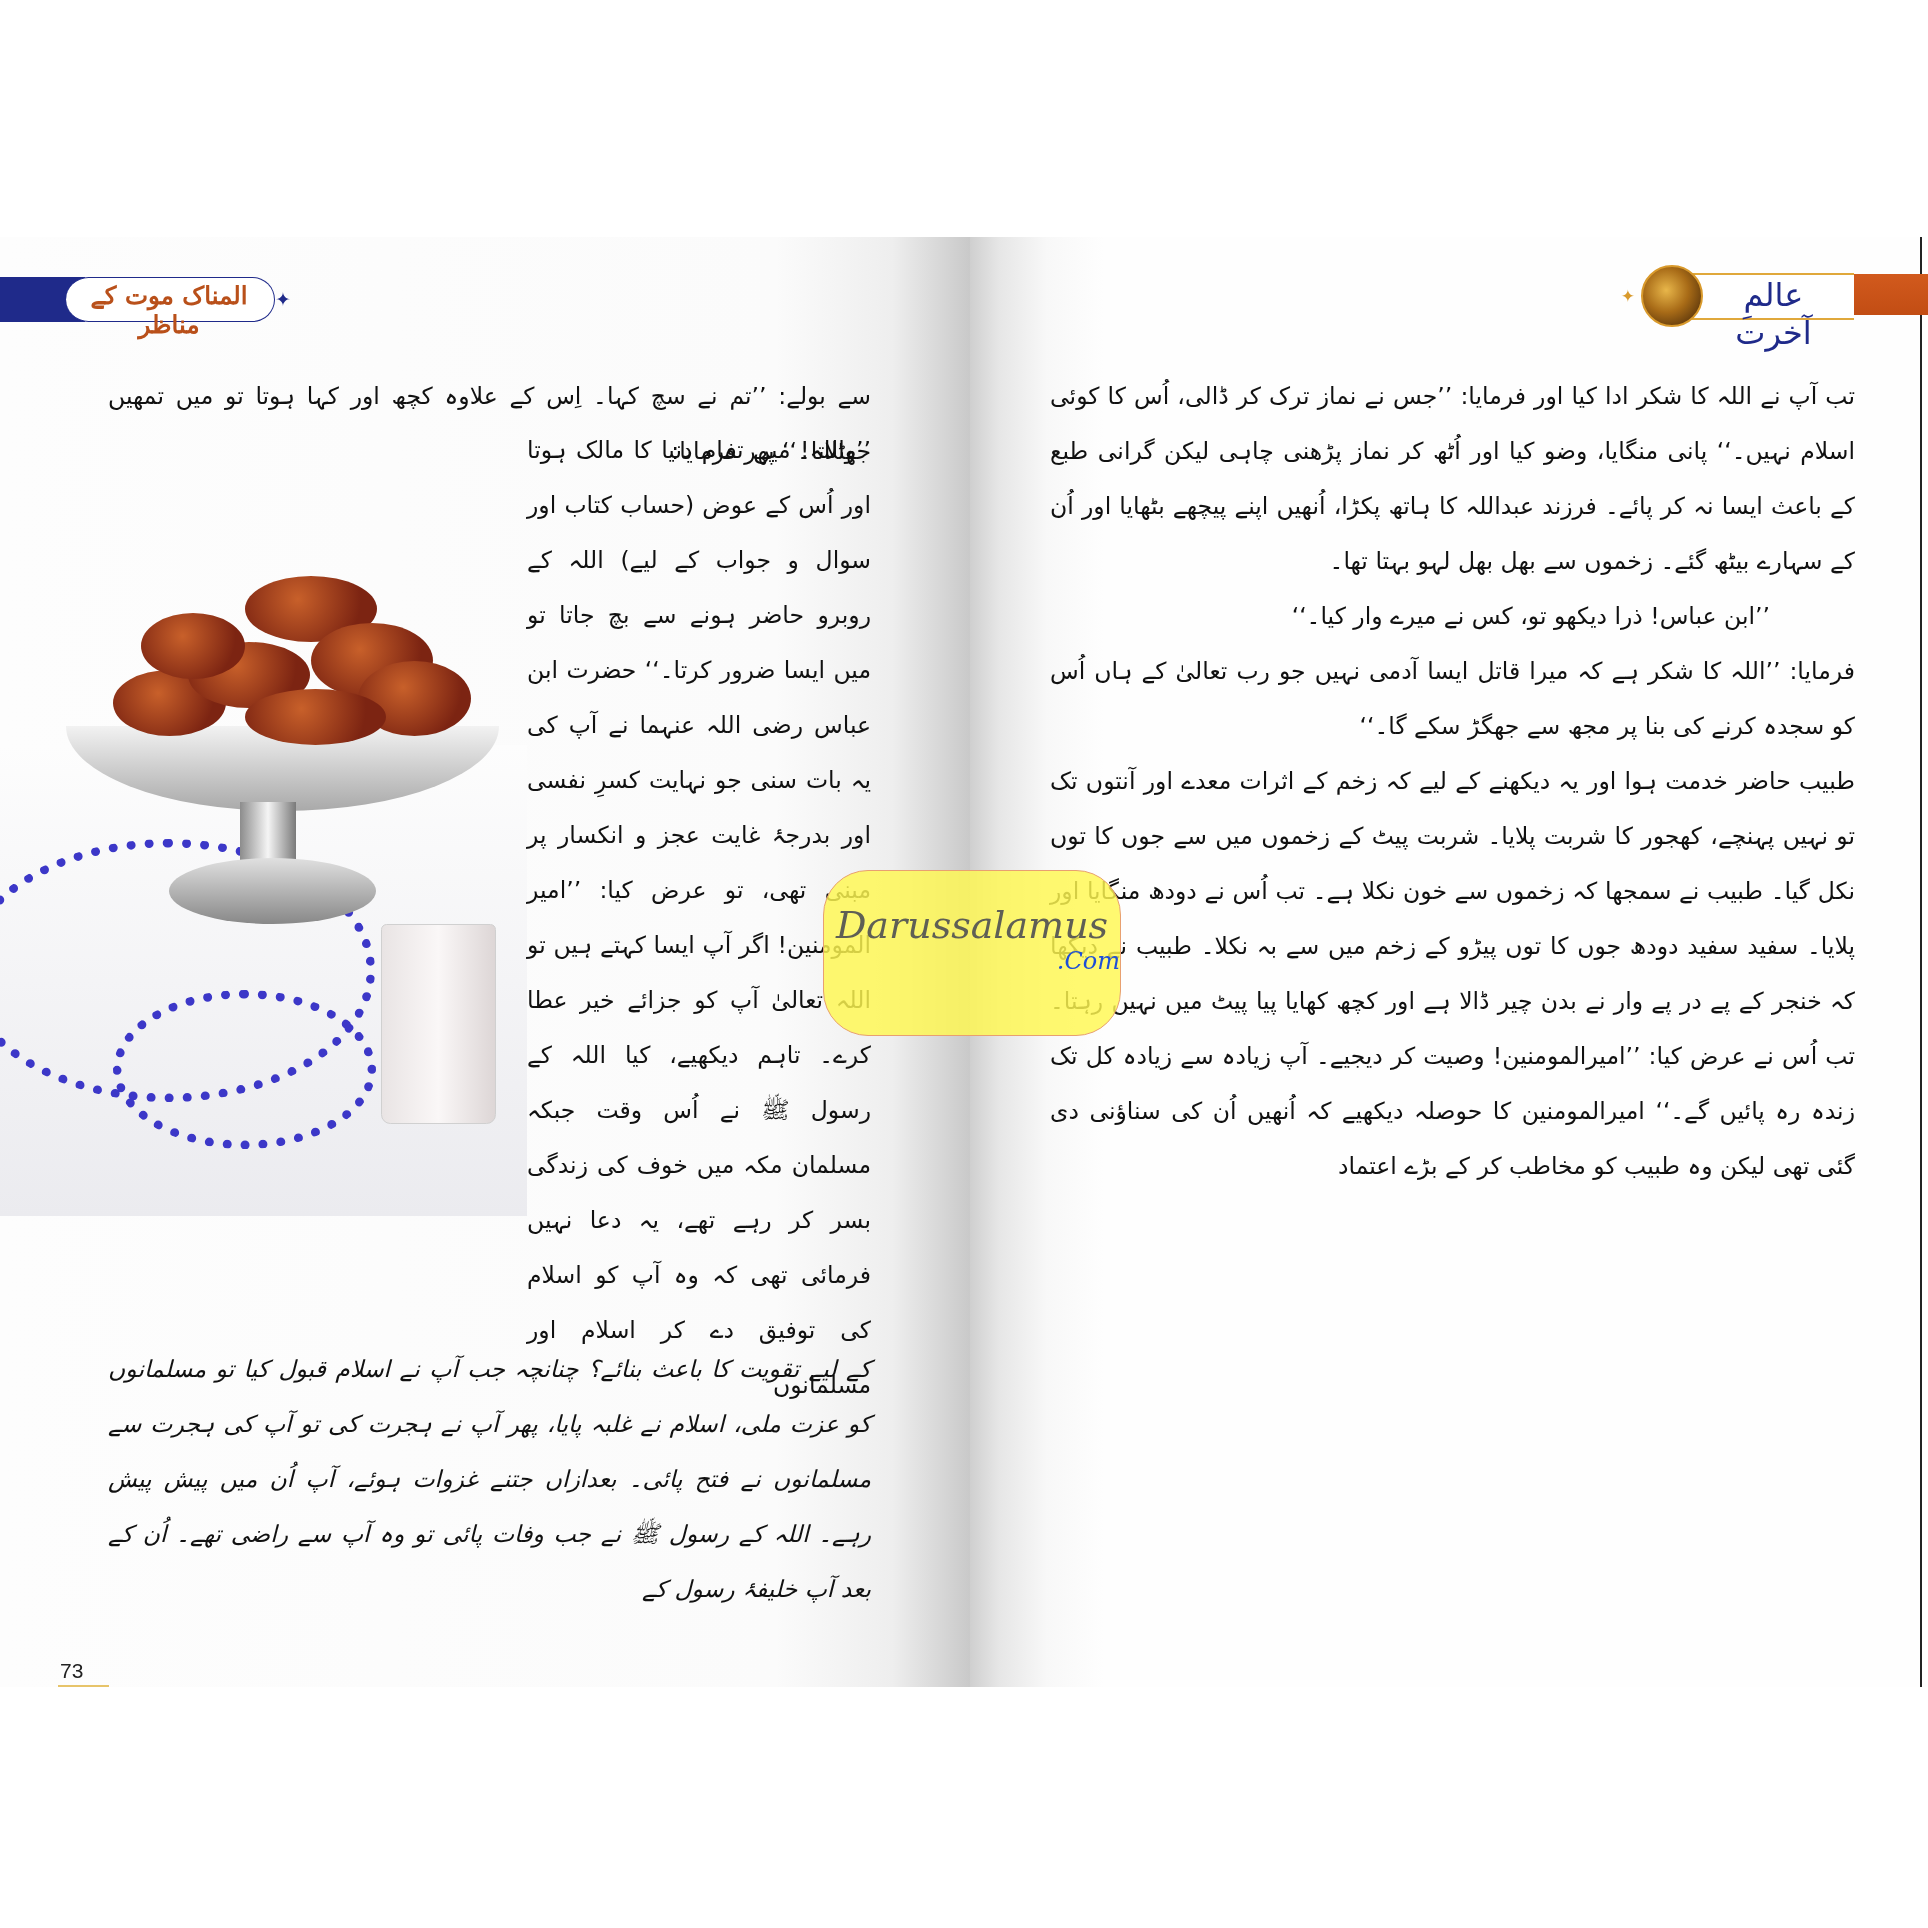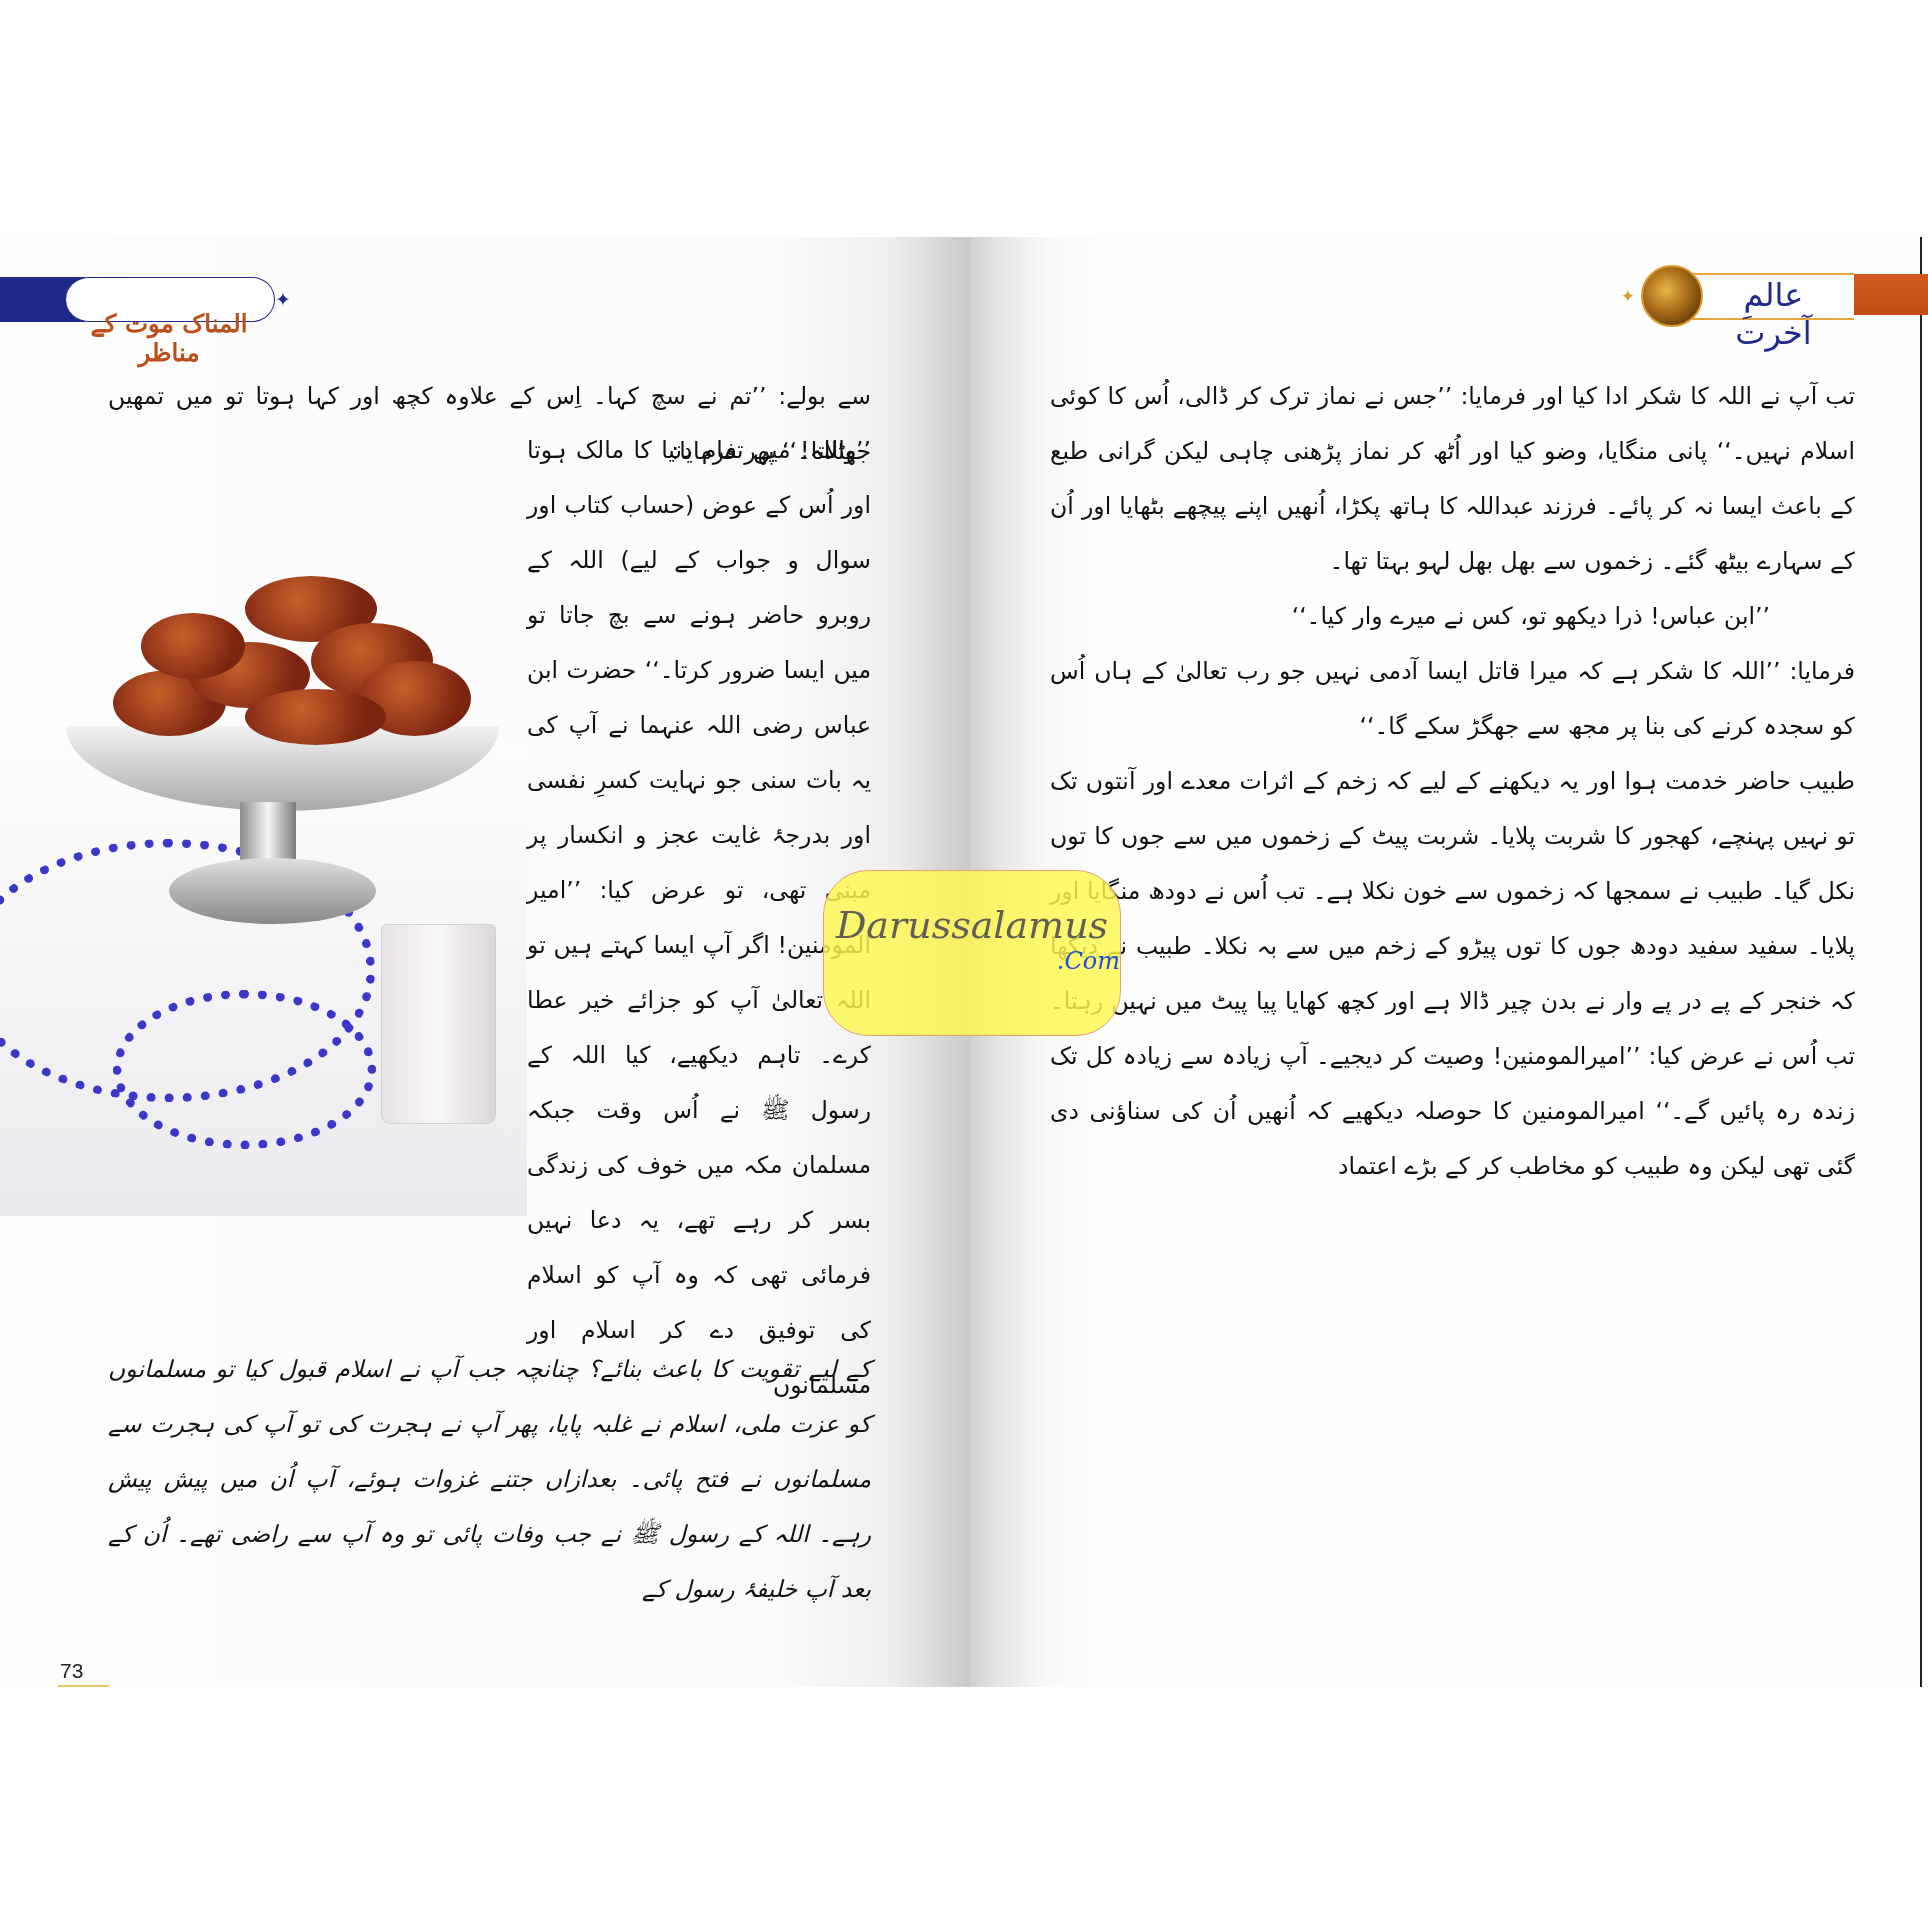--- a/index.html
+++ b/index.html
@@ -7,21 +7,21 @@
   .spread { position:absolute; left:0; top:237px; width:1928px; height:1450px; }
   .page { position:absolute; top:0; height:1450px; background:#fefefe; overflow:hidden; }
   .page-left { left:0; width:970px; background:linear-gradient(to right, #fdfdfd 0%, #fbfbfb 80%, #eeeeee 92%, #d7d7d7 97%, #c9c9c9 100%); }
   .page-right { left:970px; width:959px; background:linear-gradient(to right, #cfcfcf 0%, #e6e6e6 3%, #f8f8f8 8%, #fefefe 14%, #fefefe 100%); }
   .page-right .edge { position:absolute; right:7.5px; top:0; width:1.9px; height:1450px; background:#222; }
 
   
   .hdr-left { position:absolute; left:0; top:38px; width:282px; height:53px; }
   .hdr-left .bar { position:absolute; left:0; top:1.9px; width:85px; height:45px; background:#1f2a8a; }
   .hdr-left .pill { position:absolute; left:66px; top:1.9px; width:209px; height:45px; border:1.9px solid #1f2a8a; border-left:none; border-radius:24.5px; background:#fff; box-sizing:border-box; }
-  .hdr-left .title { position:absolute; left:75px; top:5.6px; width:188px; text-align:center; color:#b9501a; font-size:24.5px; font-weight:bold; direction:rtl; font-family:"DejaVu Serif", serif;margin-top:28px; }
+  .hdr-left .title { position:absolute; left:75px; top:5.6px; width:188px; text-align:center; color:#b9501a; font-size:24.5px; font-weight:bold; direction:rtl; font-family:"DejaVu Serif", serif; }
   .hdr-left .orn { position:absolute; left:275px; top:13px; color:#1f2a8a; font-size:19px; }
 
   .hdr-right { position:absolute; right:0; top:28px; width:358px; height:66px; }
   .hdr-right .bar { position:absolute; right:0; top:9.4px; width:94px; height:41px; background:linear-gradient(#d25a1d,#c24d14); }
   .hdr-right .pill { position:absolute; right:75px; top:7.5px; width:207px; height:47px; background:#fff; border:2.8px solid #e0a83b; border-right:none; border-radius:26px 0 0 26px; box-sizing:border-box; }
   .hdr-right .globe { position:absolute; right:226px; top:0; width:62px; height:62px; border-radius:50%; background:radial-gradient(circle at 40% 40%, #e8b64a 0%, #a86b17 45%, #3a1f06 100%); border:2.8px solid #d99a2c; box-sizing:border-box; }
   .hdr-right .title { position:absolute; right:85px; top:11.3px; width:141px; text-align:center; color:#1f2a8a; font-size:32px; direction:rtl; }
   .hdr-right .orn { position:absolute; right:294px; top:21px; color:#d99a2c; font-size:17px; }
 
   .text { position:absolute; direction:rtl; text-align:justify; color:#111; font-family:"DejaVu Sans", sans-serif; font-size:23.5px; line-height:55px; }

